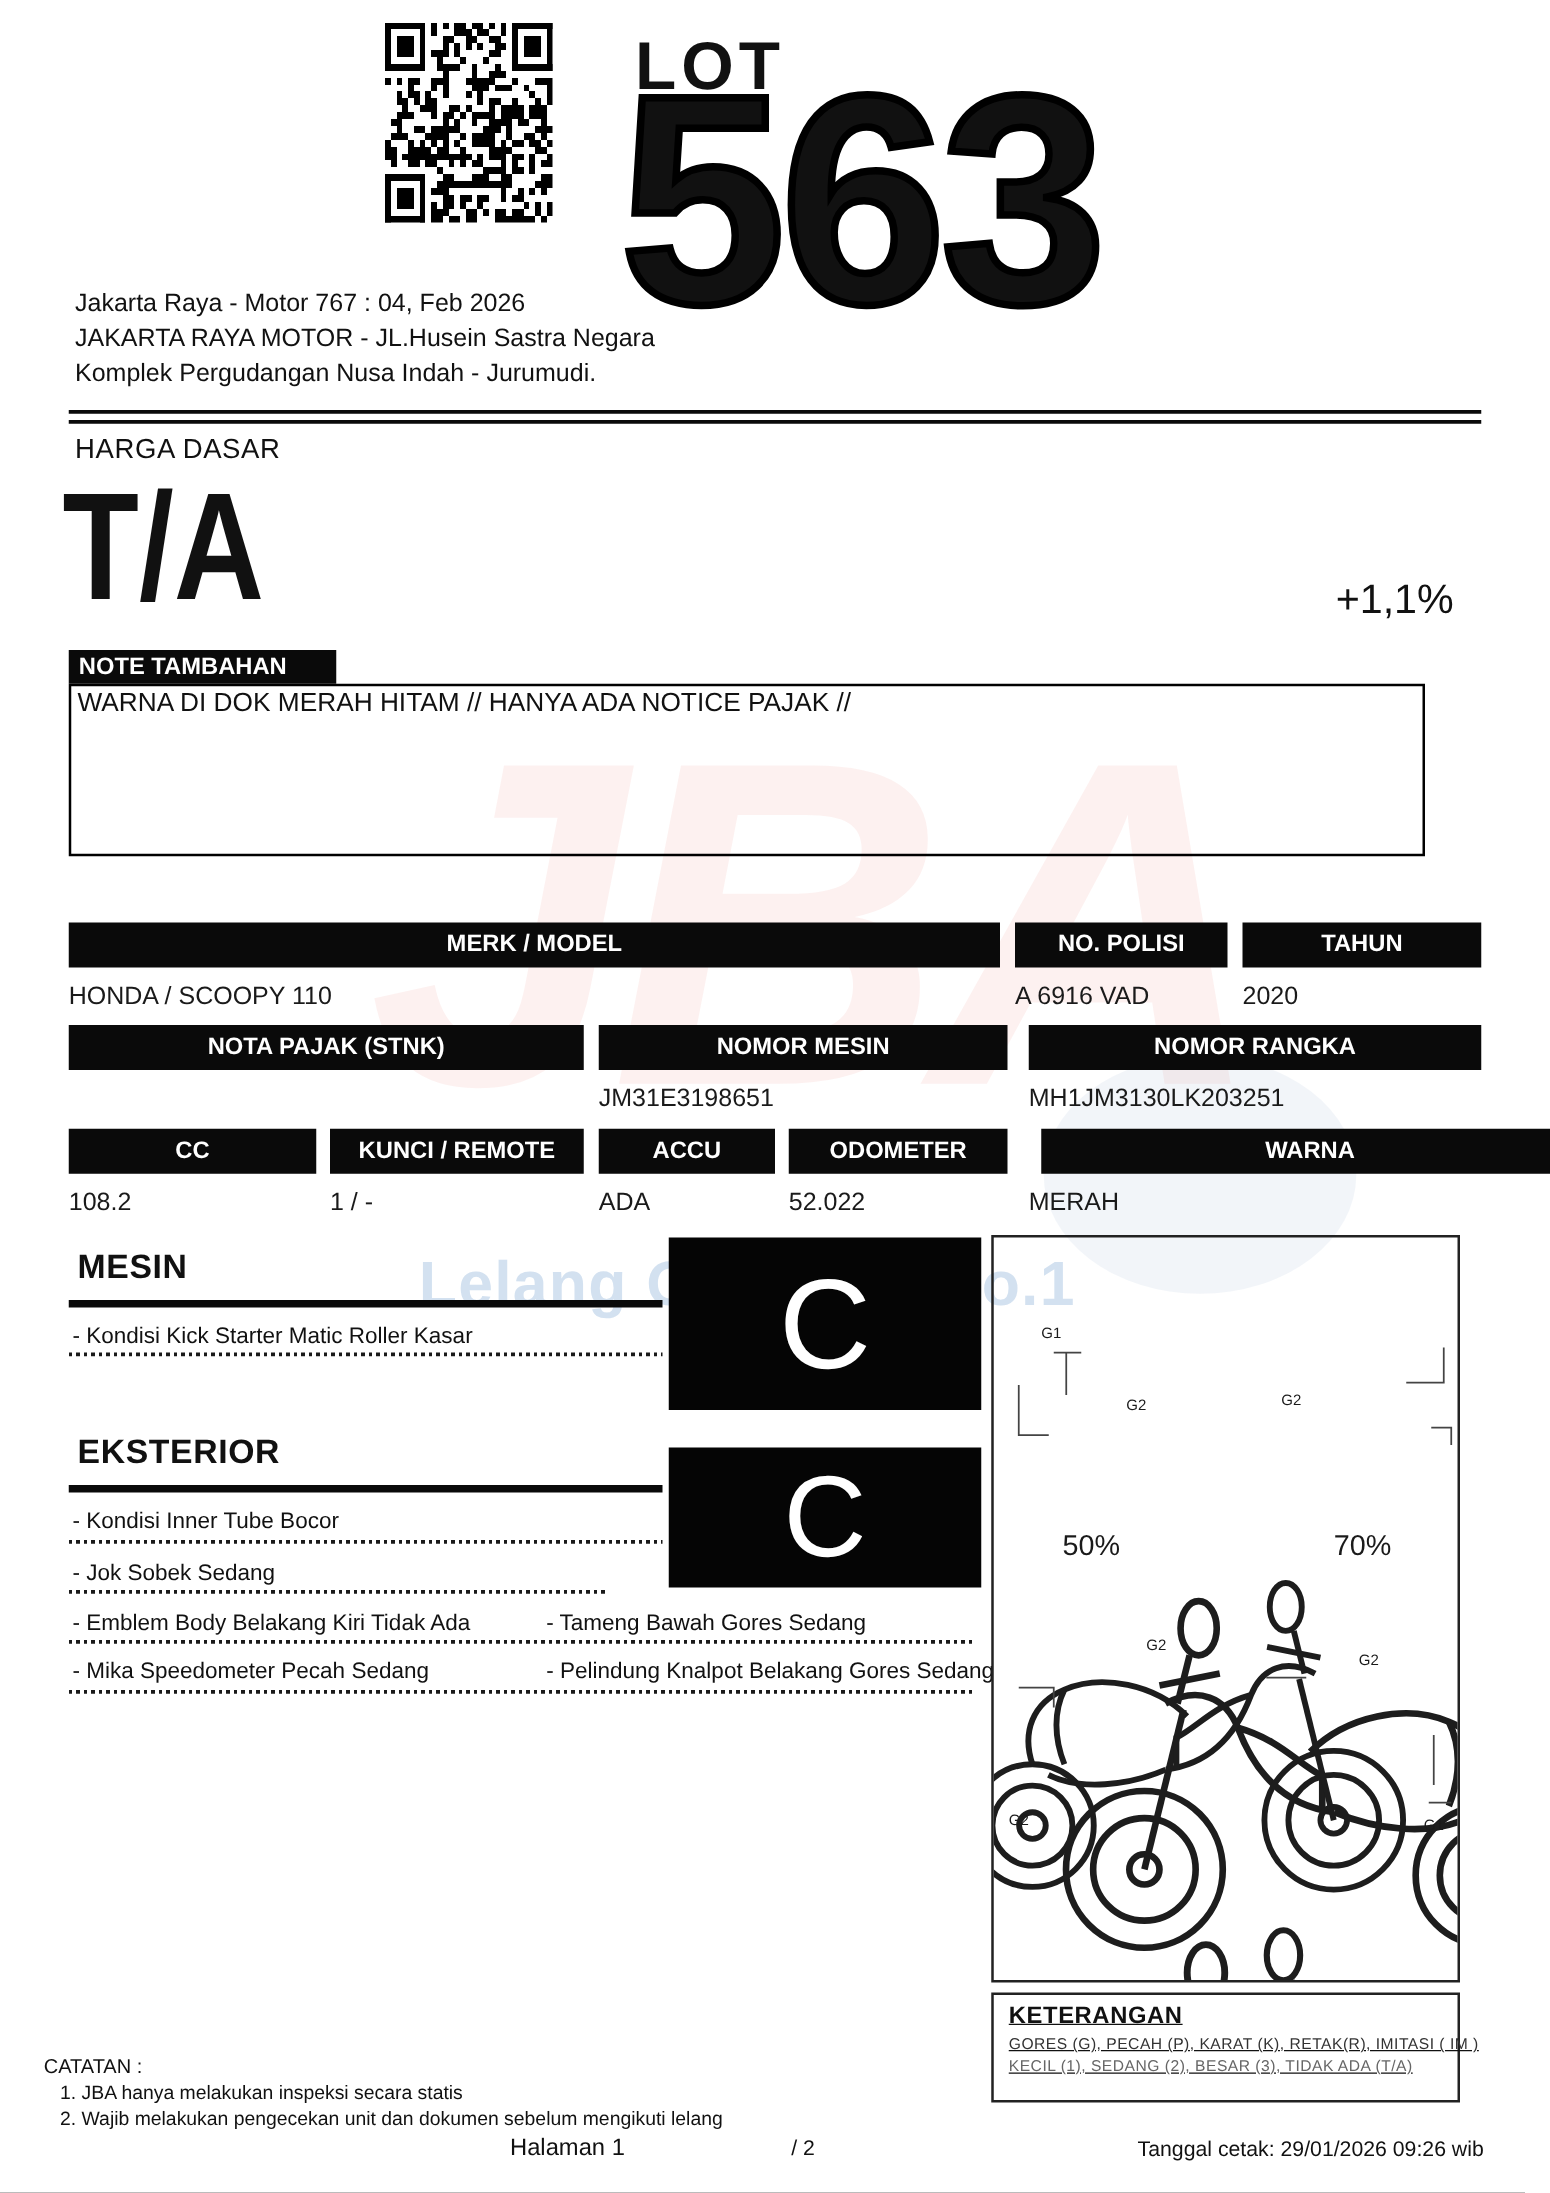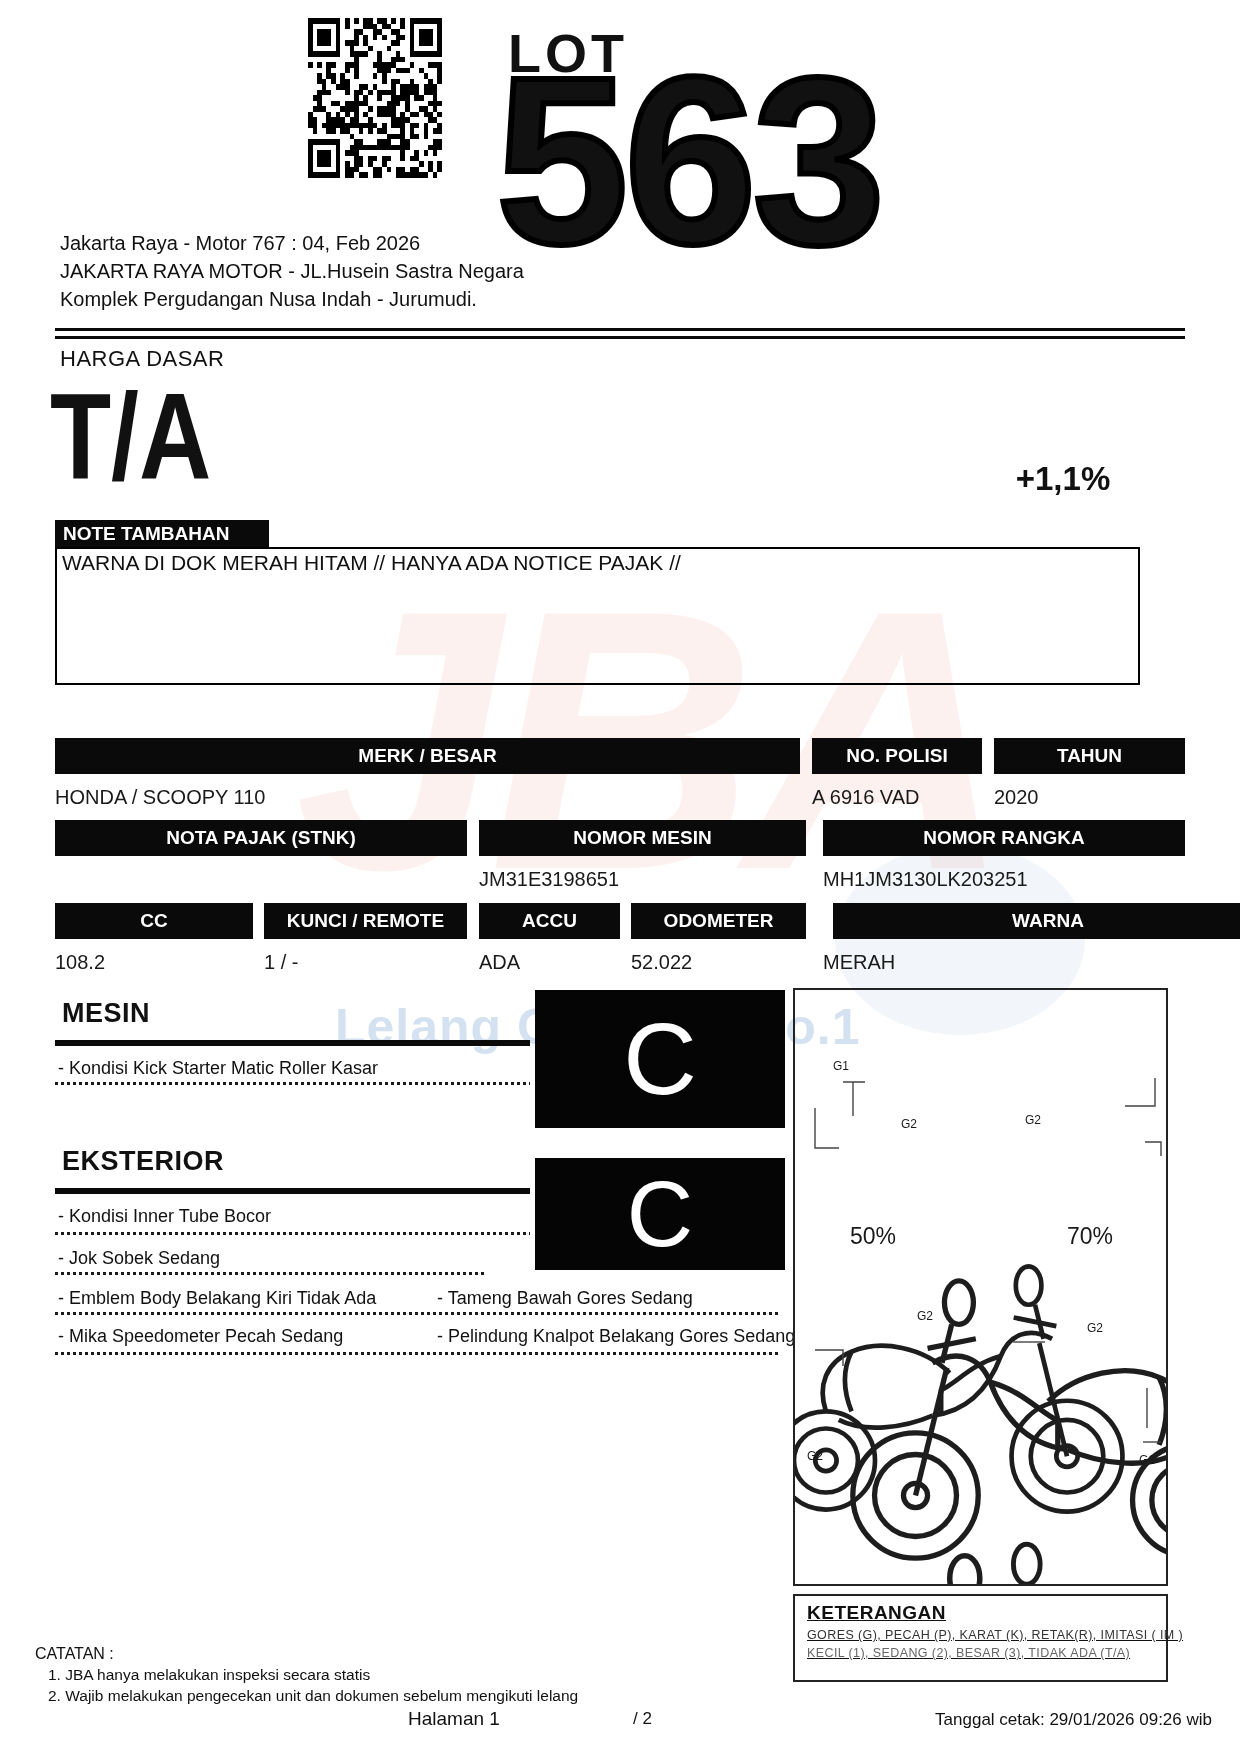--- a/index.html
+++ b/index.html
@@ -21,22 +21,22 @@
   .lot-number{left:496px;top:48px;font-size:238px;font-weight:900;line-height:0.95;
               -webkit-text-stroke:6px #000;letter-spacing:-4px;}
   .venue{left:60px;font-size:20px;line-height:20px;white-space:nowrap;}
 
   .double-rule{left:55px;top:328px;width:1130px;height:5px;
                border-top:3px solid #0a0a0a;border-bottom:3px solid #0a0a0a;}
 
   .harga-label{left:60px;top:346px;font-size:22px;letter-spacing:0.5px;}
   .harga-value{left:50px;top:376px;font-size:122px;font-weight:700;line-height:1;
                transform:scaleX(0.82);transform-origin:left top;}
-  .price-change{left:963px;top:460px;width:200px;text-align:center;
-                font-size:33px;font-weight:700;}
+  .price-change{left:963px;top:460px;width:200px;text-align:right;
+                font-size:33px;font-weight:400;}
 
   .note-label{left:55px;top:520px;width:214px;height:27px;background:#0a0a0a;color:#fff;
               font-size:19px;font-weight:700;line-height:27px;padding-left:8px;box-sizing:border-box;}
   .note-box{left:55px;top:547px;width:1085px;height:138px;border:2px solid #000;box-sizing:border-box;}
   .note-text{left:62px;top:551px;width:1060px;font-size:21px;}
 
   
   .th{background:#0a0a0a;color:#fff;font-weight:700;font-size:19px;text-align:center;
       height:36px;line-height:36px;white-space:nowrap;overflow:hidden;}
   .td{font-size:20px;color:#1a1a1a;text-align:left;height:42px;line-height:42px;white-space:nowrap;}
@@ -54,21 +54,21 @@
   .diagram-box{left:793px;top:988px;width:375px;height:598px;border:2px solid #222;box-sizing:border-box;}
   .ket-box{left:793px;top:1594px;width:375px;height:88px;border:2px solid #222;box-sizing:border-box;
            padding:6px 12px;text-decoration:underline;}
   .ket-title{font-size:19px;font-weight:700;letter-spacing:0.5px;}
   .ket-line{font-size:12.5px;letter-spacing:0.4px;margin-top:4px;white-space:nowrap;}
 
   .catatan-title{left:35px;top:1645px;font-size:16px;}
   .catatan-item{left:48px;font-size:15.5px;white-space:nowrap;}
   .page-num{left:408px;top:1708px;font-size:19px;}
   .page-total{left:633px;top:1709px;font-size:17px;}
-  .print-date{left:812px;top:1710px;width:400px;text-align:right;font-size:17px;}
+  .print-date{left:787px;top:1710px;width:400px;text-align:right;font-size:17px;}
 
   svg text{font-family:"Liberation Sans","DejaVu Sans",sans-serif;fill:#1a1a1a;}
 </style>
 </head>
 <body>
 
 <svg width="0" height="0" style="position:absolute">
   <defs>
     <symbol id="scooter" viewBox="0 0 200 140">
       <g stroke="#1d1d1d" fill="none" stroke-width="2.2">
@@ -446,21 +446,21 @@
   <div class="abs double-rule"></div>
 
   <div class="abs harga-label">HARGA DASAR</div>
   <div class="abs harga-value">T/A</div>
   <div class="abs price-change">+1,1%</div>
 
   <div class="abs note-label">NOTE TAMBAHAN</div>
   <div class="abs note-box"></div>
   <div class="abs note-text">WARNA DI DOK MERAH HITAM // HANYA ADA NOTICE PAJAK //</div>
 
-  <div class="abs th" style="left:55px;top:738px;width:745px">MERK / BESAR</div>
+  <div class="abs th" style="left:55px;top:738px;width:745px">MERK / MODEL</div>
   <div class="abs th" style="left:812px;top:738px;width:170px">NO. POLISI</div>
   <div class="abs th" style="left:994px;top:738px;width:191px">TAHUN</div>
   <div class="abs td" style="left:55px;top:776px;width:745px">HONDA / SCOOPY 110</div>
   <div class="abs td" style="left:812px;top:776px;width:170px">A 6916 VAD</div>
   <div class="abs td" style="left:994px;top:776px;width:191px">2020</div>
 
   <div class="abs th" style="left:55px;top:820px;width:412px">NOTA PAJAK (STNK)</div>
   <div class="abs th" style="left:823px;top:820px;width:362px">NOMOR RANGKA</div>
   <div class="abs th" style="left:479px;top:820px;width:327px">NOMOR MESIN</div>
   <div class="abs td" style="left:479px;top:858px;width:327px">JM31E3198651</div>

